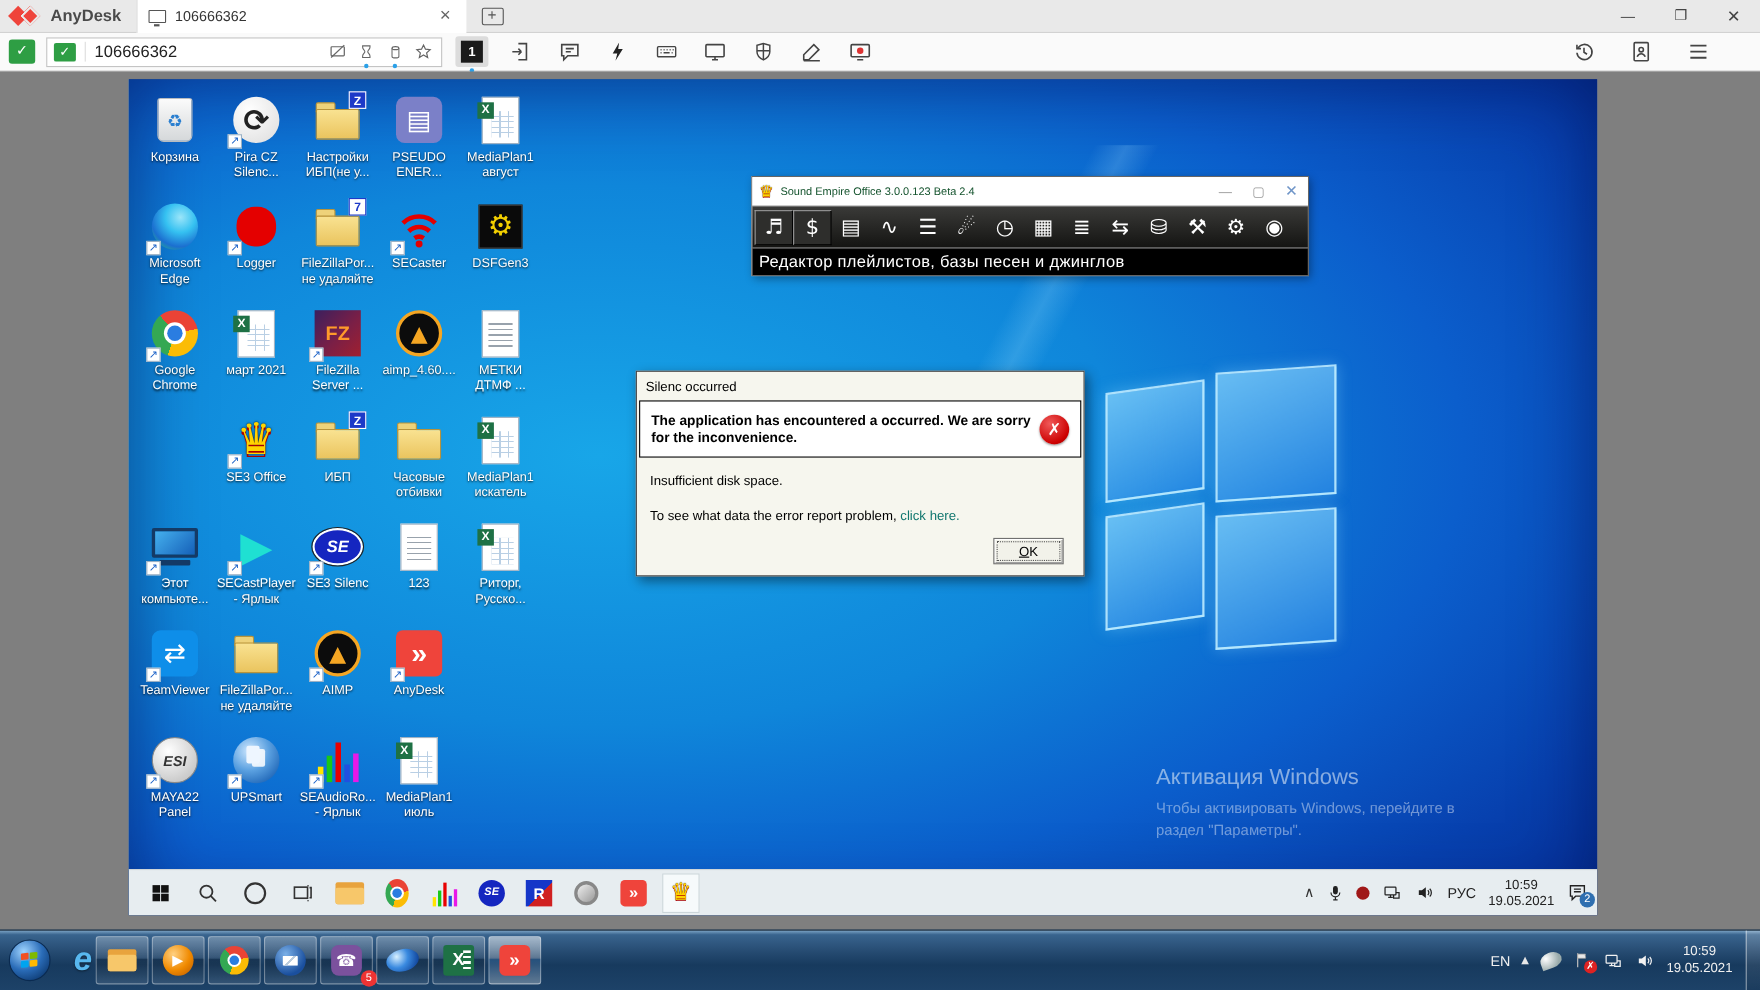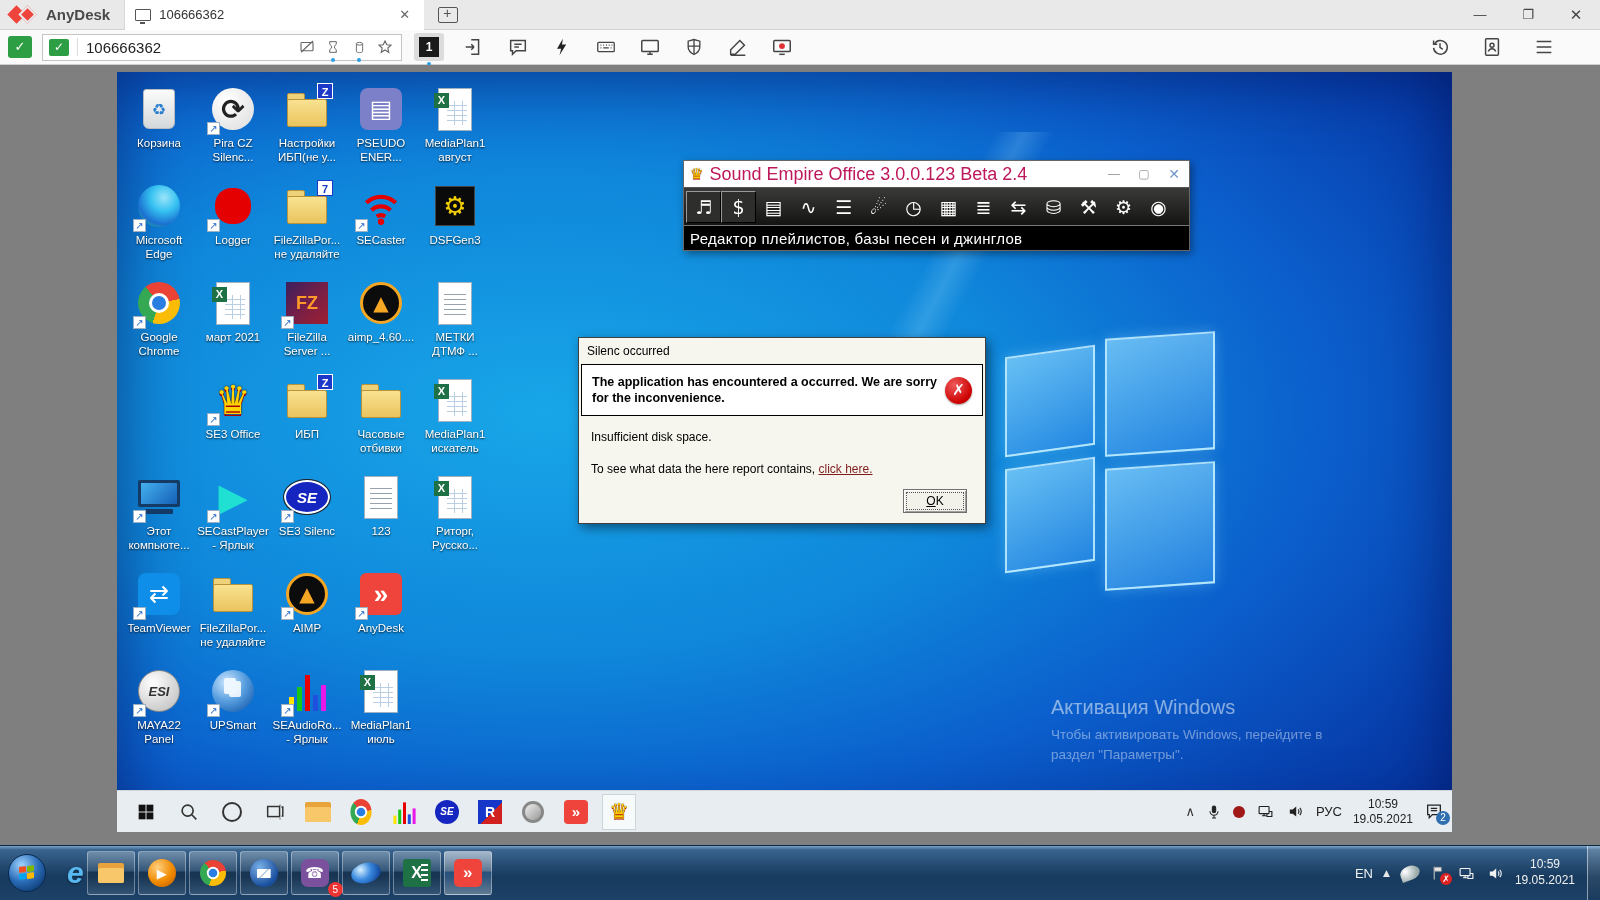--- a/index.html
+++ b/index.html
@@ -92,37 +92,37 @@
 .esic{width:42px;height:42px;border-radius:50%;background:radial-gradient(circle at 35% 30%,#fff,#b9b9b9);border:1px solid #888;color:#333;font-style:italic;font-weight:bold;font-size:13px;display:flex;align-items:center;justify-content:center}
 .upsc{position:relative;width:42px;height:42px;border-radius:50%;background:radial-gradient(circle at 35% 30%,#cfe8ff,#5aa0e0 45%,#1b62b4 85%)}
 .upsc:after{content:"";position:absolute;left:12px;top:8px;width:12px;height:16px;background:#eef6ff;border-radius:2px;box-shadow:5px 3px 0 rgba(255,255,255,.85)}
 .eqb{display:flex;align-items:flex-end;gap:3px;height:40px}
 .eqb i{width:5px;display:block}
 
 
 .sewin{position:absolute;left:566px;top:88px;width:507px;background:#fff;border:1px solid #666;box-shadow:2px 3px 8px rgba(0,0,0,.4)}
 .se-title{height:26px;display:flex;align-items:center;padding-left:6px;background:#fff}
 .se-crown{font-size:15px;color:#ffd400;text-shadow:0 1px 0 #a00,0 0 1px #000;margin-right:6px}
-.se-ttext{font-size:18px;color:#be185d;flex:1}
+.se-ttext{font-size:10px;color:#14532d;flex:1}
 .se-btn{width:30px;height:24px;display:flex;align-items:center;justify-content:center;font-size:12px;color:#999}
 .se-btn.close{color:#6f95c8;font-size:14px}
 .se-toolbar{height:38px;background:linear-gradient(#3a3a38,#141412);border-top:1px solid #555;display:flex;align-items:center;padding:0 2px}
 .se-tb{width:35px;height:32px;display:flex;align-items:center;justify-content:center;color:#fff;font-size:19px}
 .se-tb.raised{border:1px solid;border-color:#9a9a9a #000 #000 #9a9a9a;background:#2e2e2c}
 .se-status{height:25px;background:#000;border-top:1px solid #777;color:#fff;font-size:15px;display:flex;align-items:center;padding-left:6px;letter-spacing:.3px}
 
 
 .errdlg{position:absolute;left:461px;top:265px;width:408px;height:187px;background:#f6f6ee;border:1px solid #404040;box-shadow:3px 4px 10px rgba(0,0,0,.45);font-size:12px}
 .err-title{height:26px;display:flex;align-items:center;padding-left:8px;color:#000}
 .err-head{position:absolute;left:2px;right:2px;top:26px;height:52px;background:#fff;border:1px solid #000;display:flex;align-items:center;padding:0 10px}
 .err-head b{flex:1;font-size:12.5px;line-height:1.3;padding-right:8px}
 .err-x{width:27px;height:27px;border-radius:50%;background:radial-gradient(circle at 35% 30%,#f05a5a,#cc0000 70%,#8e0000);color:#fff;font-weight:bold;font-size:15px;display:flex;align-items:center;justify-content:center;box-shadow:0 1px 2px rgba(0,0,0,.4)}
 .err-body{position:absolute;left:12px;top:92px;right:12px}
 .err-detail{margin-bottom:18px}
-.err-link{color:#7f1d1d;text-decoration:underline;cursor:pointer}
+.err-link{color:#0f766e;cursor:pointer}
 .okbtn{position:absolute;right:18px;bottom:10px;width:64px;height:24px;background:#f2f2ea;border:1px solid #707070;box-shadow:inset 1px 1px 0 #fff,inset -1px -1px 0 #a0a0a0;outline:1px dotted #555;outline-offset:-4px;font-size:12px;display:flex;align-items:center;justify-content:center}
 
 
 .wmark{position:absolute;left:934px;top:624px;pointer-events:none}
 .wm-t{font-size:20px;color:rgba(240,245,250,.55)}
 .wm-l{font-size:13.5px;color:rgba(240,245,250,.45);margin-top:6px;line-height:1.45}
 
 
 .tb10{position:absolute;left:0;bottom:0;width:1335px;height:42px;background:#e7edf0;border-top:1px solid #d0d6d9;display:flex;align-items:center}
 .tb10-left{display:flex;align-items:center;gap:9px;margin-left:12px}
@@ -613,21 +613,21 @@
     </div>
 
     <div class="errdlg">
       <div class="err-title">Silenc occurred</div>
       <div class="err-head">
         <b>The application has encountered a occurred. We are sorry for the inconvenience.</b>
         <span class="err-x glyph">✗</span>
       </div>
       <div class="err-body">
         <div class="err-detail">Insufficient disk space.</div>
-        <div><span>To see what data the here report contains, </span><span class="err-link">click here.</span></div>
+        <div><span>To see what data the error report problem, </span><span class="err-link">click here.</span></div>
       </div>
       <div class="okbtn">
           <span><u>O</u>K</span>
         </div>
     </div>
 
     <div class="wmark">
       <div class="wm-t">Активация Windows</div>
       <div class="wm-l"><span>Чтобы активировать Windows, перейдите в</span><br><span>раздел "Параметры".</span></div>
     </div>

